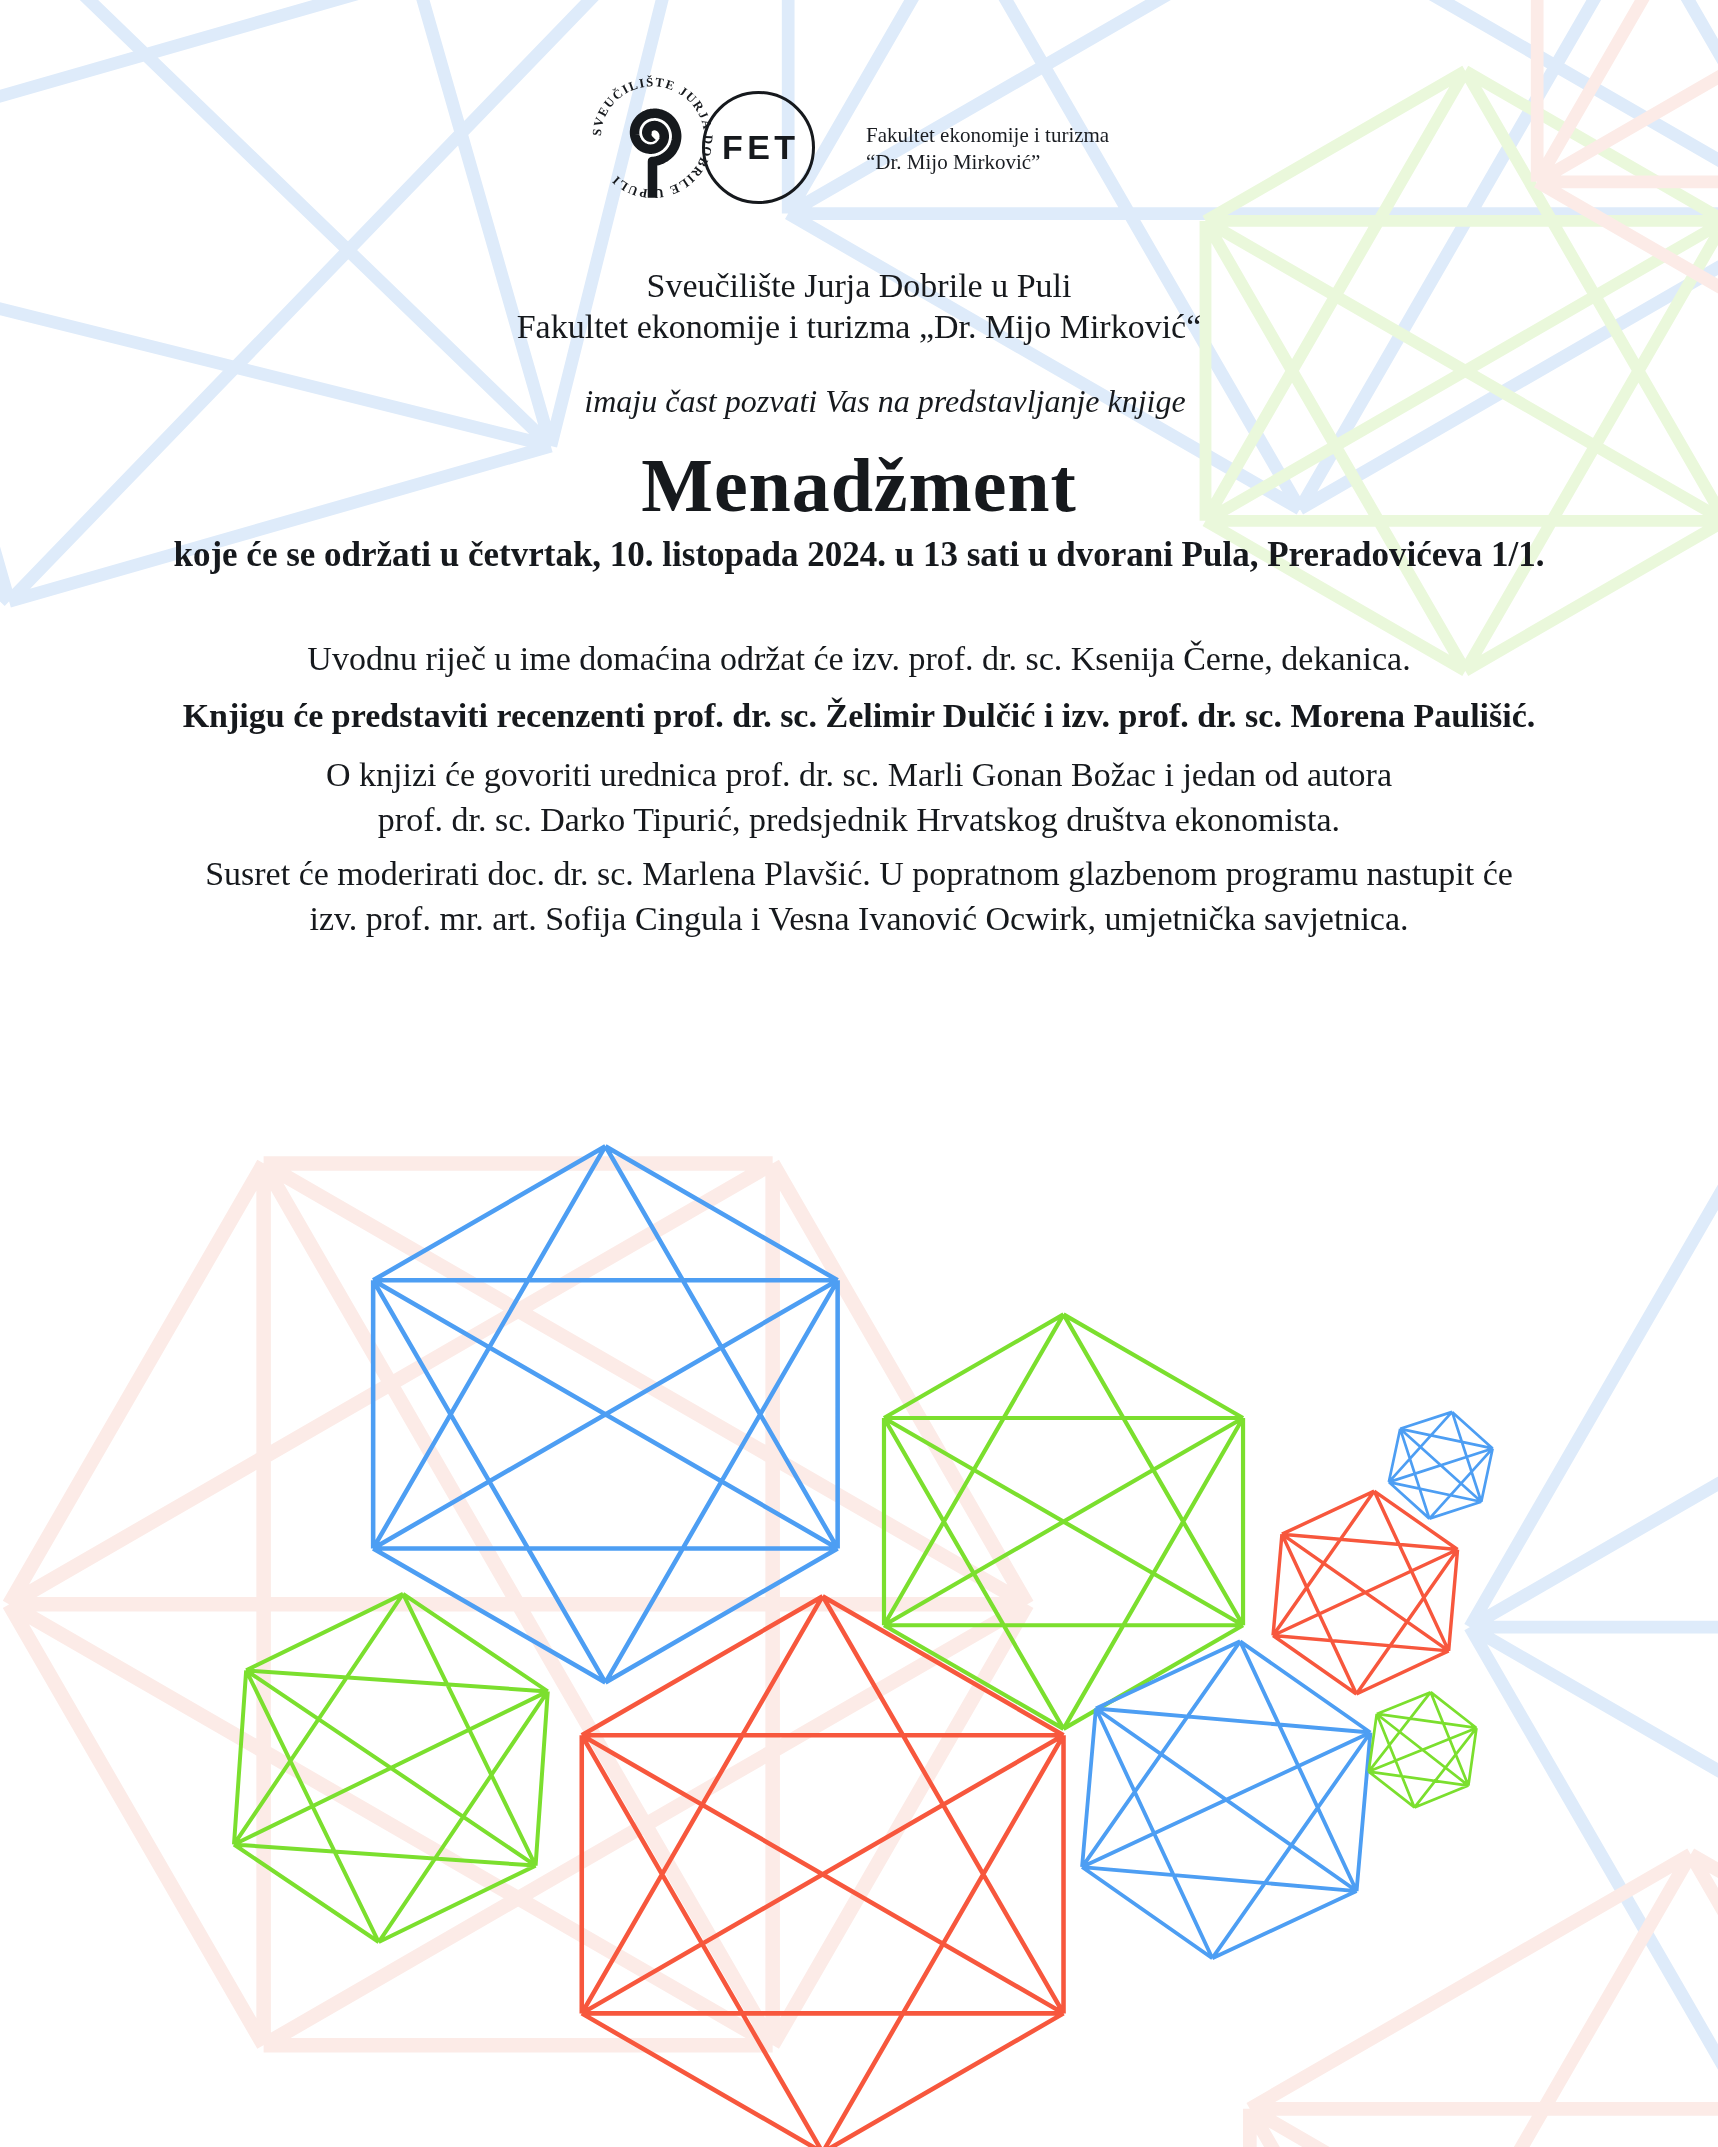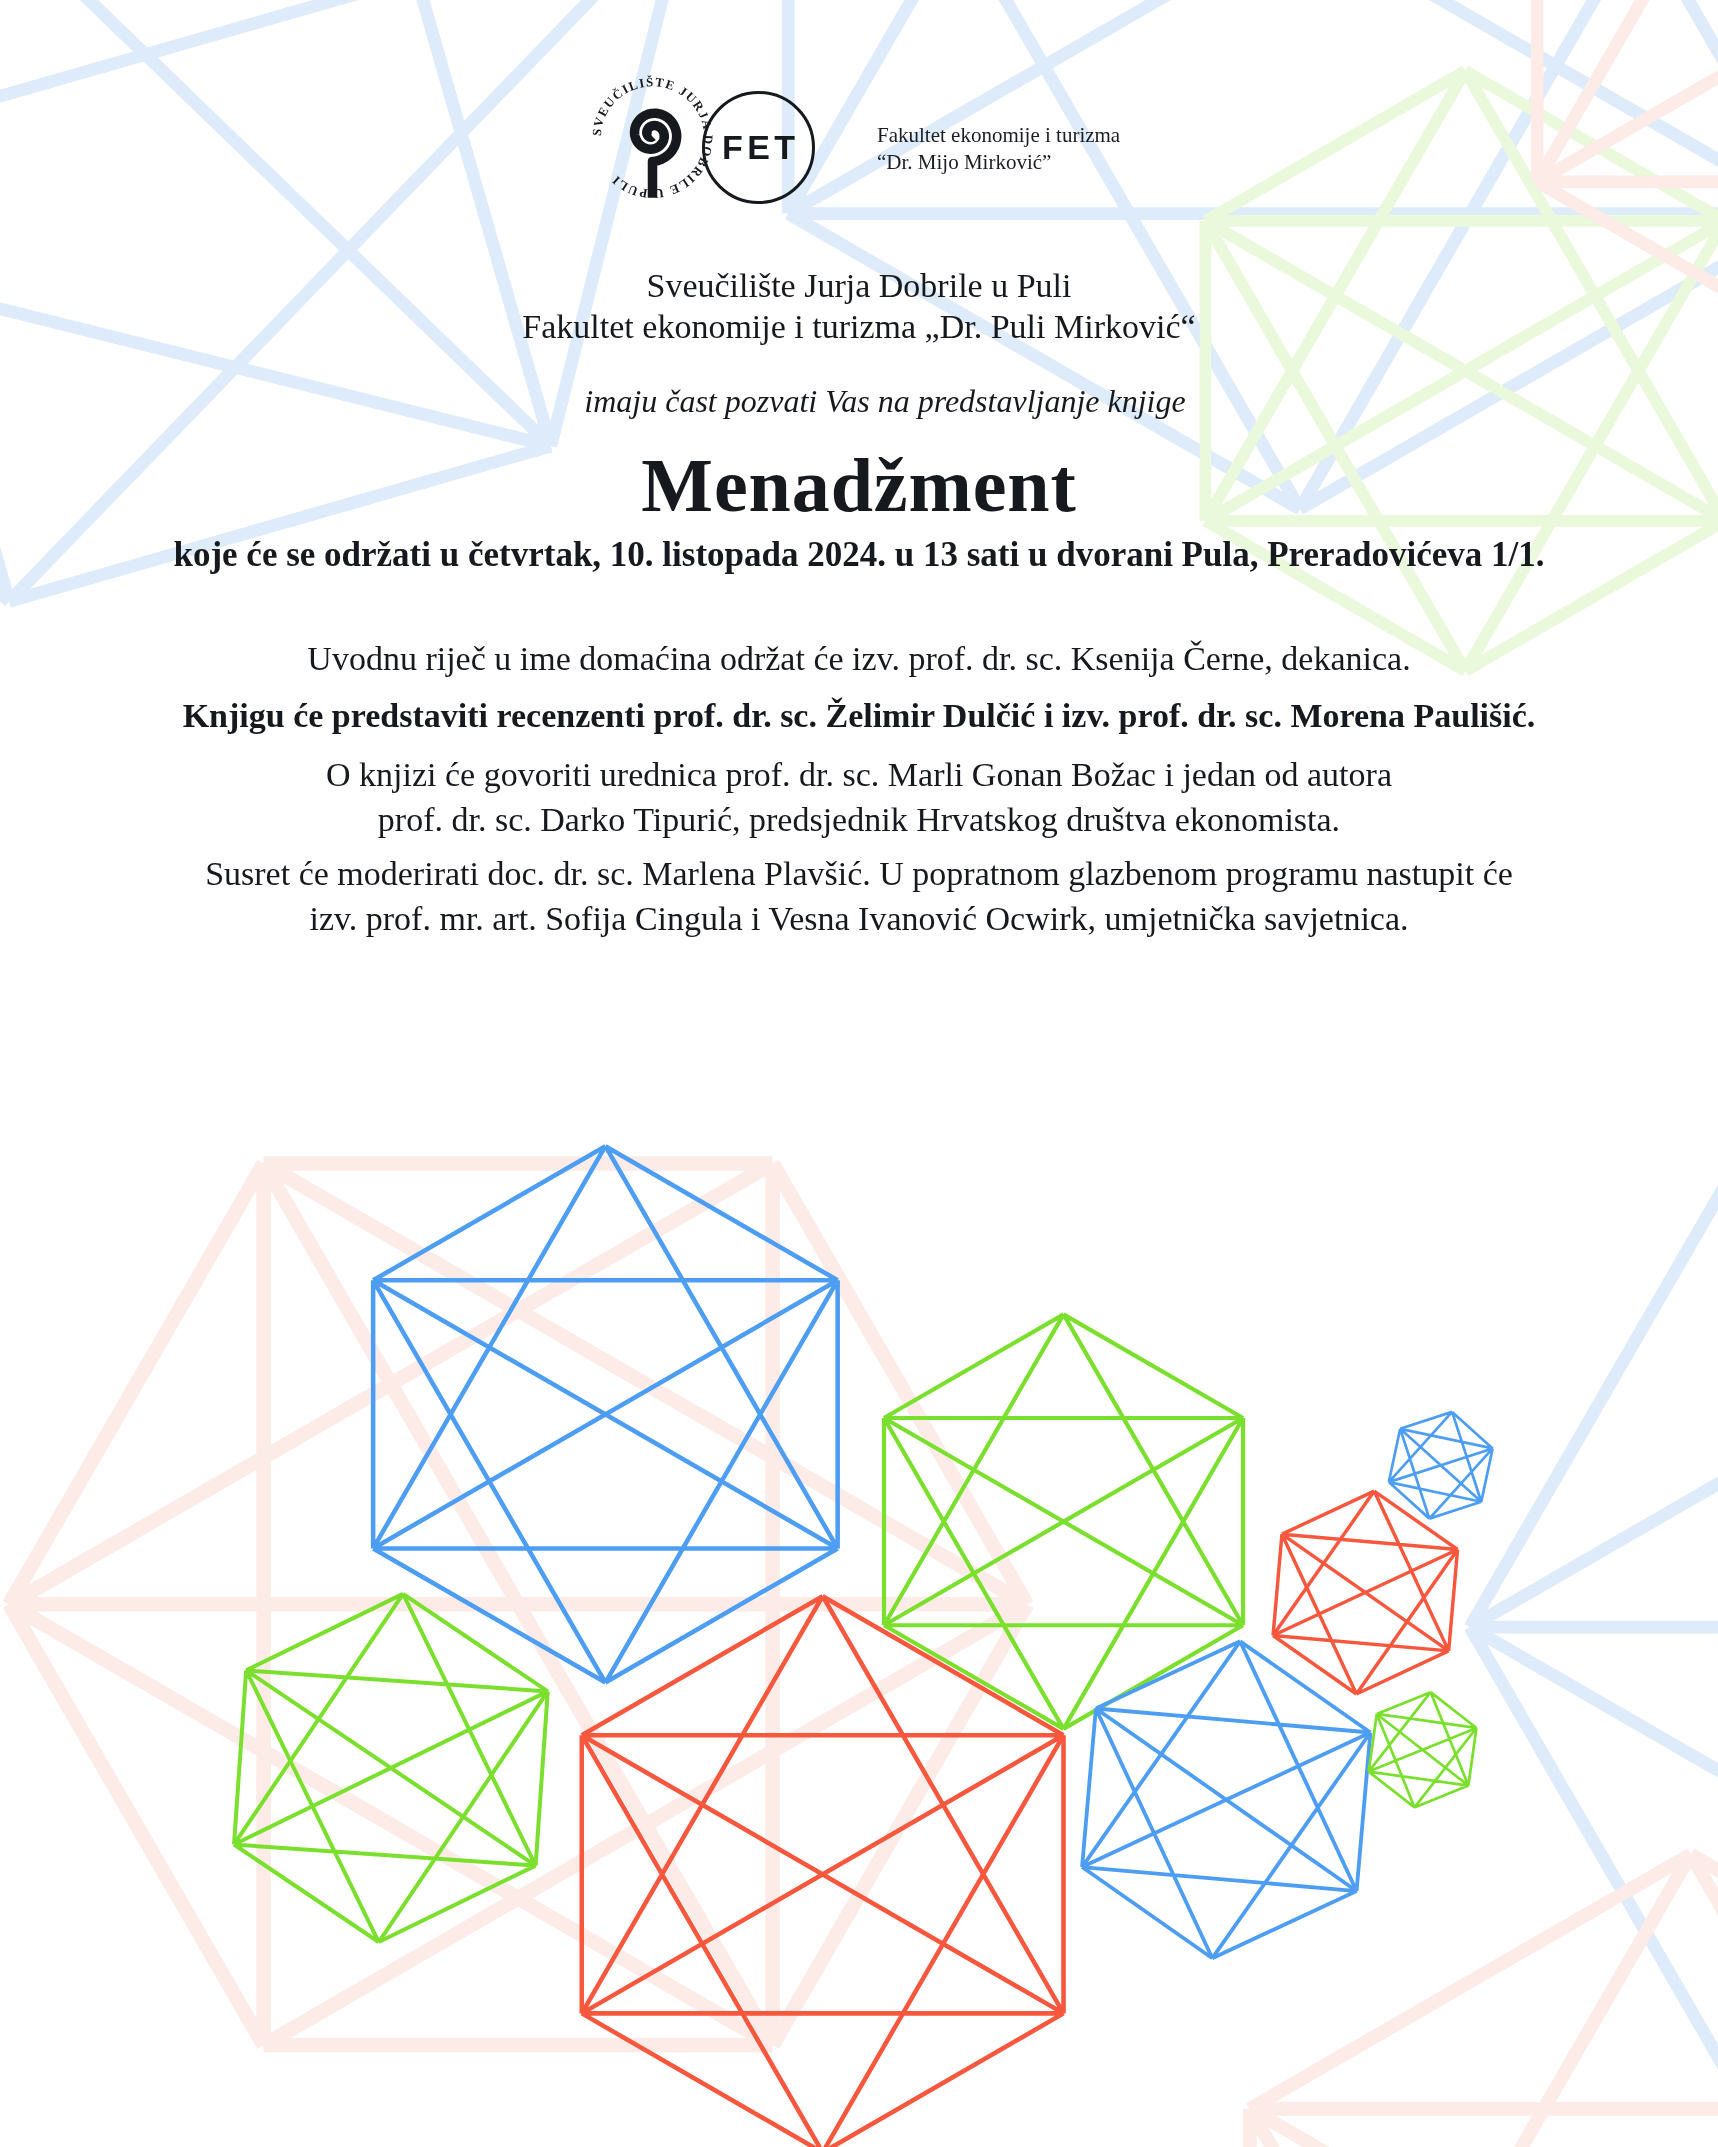--- a/index.html
+++ b/index.html
@@ -30,21 +30,21 @@
   .seal-text{font-family:"Liberation Serif",serif;font-size:14px;letter-spacing:1.6px;fill:#16191d;font-weight:bold;}
   #fetLogo{
     position:absolute;left:702px;top:91px;width:107px;height:107px;z-index:2;
     border:3.6px solid #16191d;border-radius:50%;
     display:flex;align-items:center;justify-content:center;
     font-family:"Liberation Sans",sans-serif;font-weight:bold;font-size:34px;
     letter-spacing:4.5px;text-indent:4.5px;color:#16191d;
   }
   #facultyBlock{
     position:absolute;left:866px;top:122px;z-index:2;
-    font-size:21px;line-height:27px;color:#1a1d22;text-align:left;margin-left:11px;
+    font-size:21px;line-height:27px;color:#1a1d22;text-align:left;
   }
 </style>
 </head>
 <body>
 
 <div id="poster">
 
   <svg id="bg" viewBox="0 0 1890 2362" xmlns="http://www.w3.org/2000/svg">
       <path d="M310.0 -541.6L756.0 -110.9M756.0 -110.9L606.0 490.7M606.0 490.7L10.0 661.6M10.0 661.6L-436.0 230.9M-436.0 230.9L-286.0 -370.7M-286.0 -370.7L310.0 -541.6M-286.0 -370.7L756.0 -110.9M-436.0 230.9L606.0 490.7M310.0 -541.6L-436.0 230.9M310.0 -541.6L606.0 490.7M10.0 661.6L-286.0 -370.7M10.0 661.6L756.0 -110.9M-286.0 -370.7L606.0 490.7M-436.0 230.9L756.0 -110.9" fill="none" stroke="#deebfa" stroke-width="14"></path>
       <path d="M1430.0 -740.0L1992.9 -415.0M1992.9 -415.0L1992.9 235.0M1992.9 235.0L1430.0 560.0M1430.0 560.0L867.1 235.0M867.1 235.0L867.1 -415.0M867.1 -415.0L1430.0 -740.0M867.1 -415.0L1992.9 -415.0M867.1 235.0L1992.9 235.0M1430.0 -740.0L867.1 235.0M1430.0 -740.0L1992.9 235.0M1430.0 560.0L867.1 -415.0M1430.0 560.0L1992.9 -415.0M867.1 -415.0L1992.9 235.0M867.1 235.0L1992.9 -415.0" fill="none" stroke="#deebfa" stroke-width="14"></path>
@@ -76,21 +76,21 @@
   <div id="fetLogo">
     <span>FET</span>
   </div>
 
   <div id="facultyBlock">
     <div>Fakultet ekonomije i turizma</div>
     <div>“Dr. Mijo Mirković”</div>
   </div>
 
   <div id="hline1" class="txt hline">Sveučilište Jurja Dobrile u Puli</div>
-  <div id="hline2" class="txt hline">Fakultet ekonomije i turizma „Dr. Puli Mirković“</div>
+  <div id="hline2" class="txt hline">Fakultet ekonomije i turizma „Dr. Mijo Mirković“</div>
   <div id="tagline" class="txt">imaju čast pozvati Vas na predstavljanje knjige</div>
 
   <div id="booktitle" class="txt">Menadžment</div>
   <div id="eventline" class="txt">koje će se održati u četvrtak, 10. listopada 2024. u 13 sati u dvorani Pula, Preradovićeva 1/1.</div>
 
   <div id="p0" class="txt para">Uvodnu riječ u ime domaćina održat će izv. prof. dr. sc. Ksenija Černe, dekanica.</div>
   <div id="p1" class="txt para">Knjigu će predstaviti recenzenti prof. dr. sc. Želimir Dulčić i izv. prof. dr. sc. Morena Paulišić.</div>
   <div id="p2" class="txt para">O knjizi će govoriti urednica prof. dr. sc. Marli Gonan Božac i jedan od autora
 prof. dr. sc. Darko Tipurić, predsjednik Hrvatskog društva ekonomista.</div>
   <div id="p3" class="txt para">Susret će moderirati doc. dr. sc. Marlena Plavšić. U popratnom glazbenom programu nastupit će

